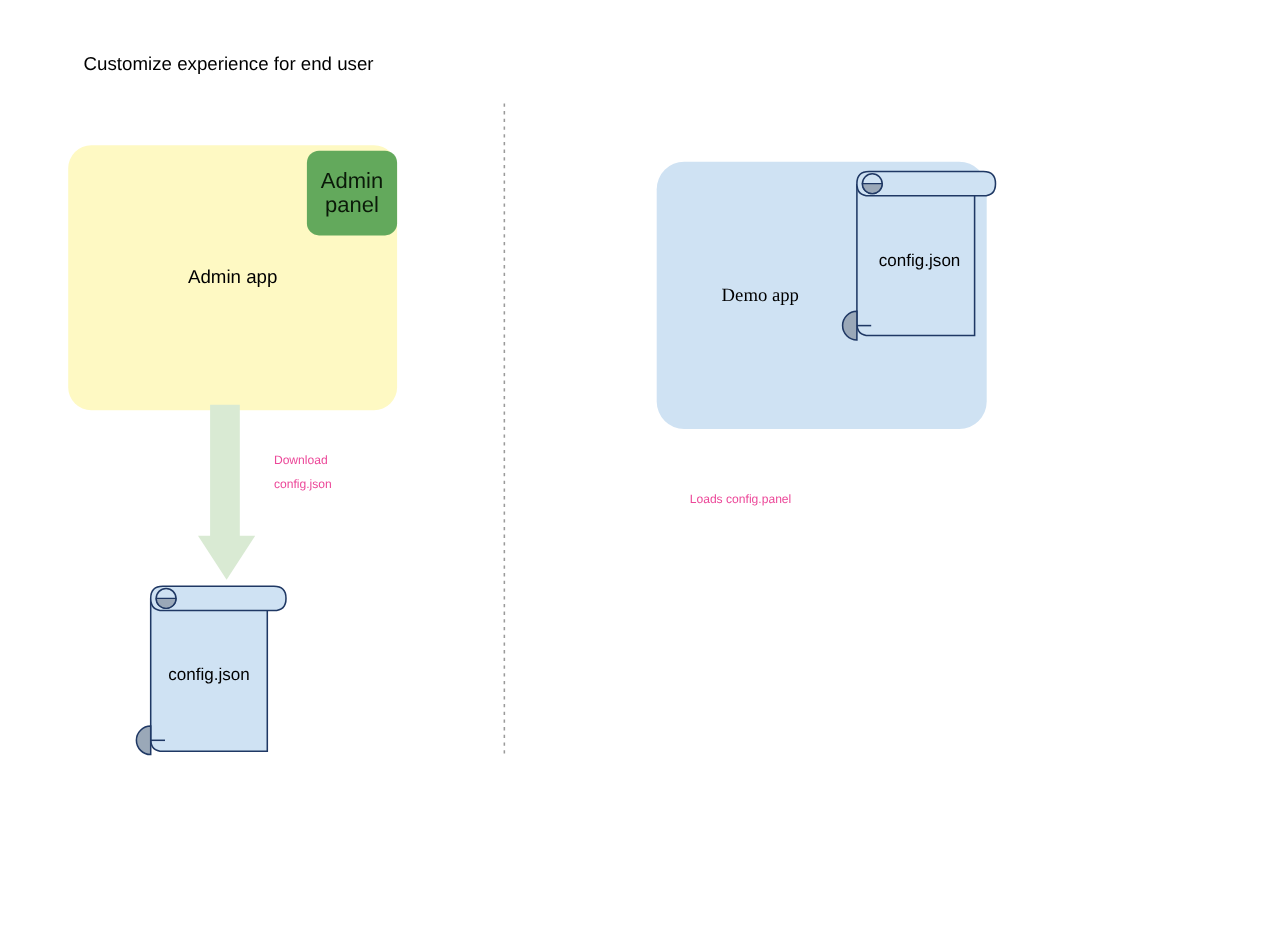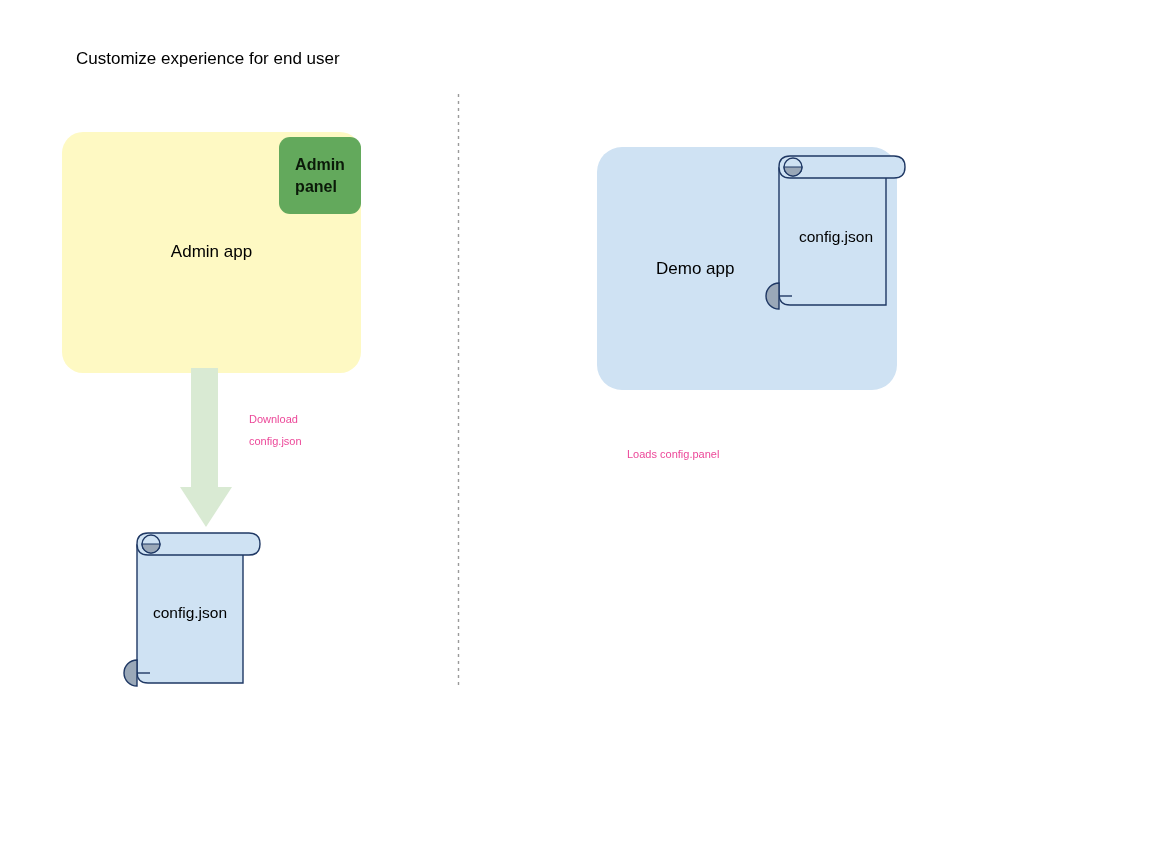--- a/index.html
+++ b/index.html
@@ -66,43 +66,43 @@
     top: 137px;
     width: 82px;
     height: 77px;
     background: #63a95c;
     border-radius: 11px;
     display: flex;
     align-items: center;
     justify-content: center;
   }
   #admin-panel-label {
-    font-size: 16px;
+    font-size: 20px;
     line-height: 22px;
-    text-align: left;
+    text-align: center;
     color: #0b1a09;
     white-space: pre-line;
-    font-weight: bold;
   }
 
   #demo-app-box {
     left: 597px;
     top: 147px;
     width: 300px;
     height: 243px;
     background: #cfe2f3;
     border-radius: 25px;
   }
   #demo-app-label {
     position: absolute;
     left: 656px;
     top: 259px;
     font-size: 17px;
     color: #000000;
     white-space: nowrap;
+    font-family: Liberation Serif, serif;
   }
 
   
   .overlay {
     position: absolute;
     left: 0;
     top: 0;
     width: 1152px;
     height: 864px;
     overflow: visible;

